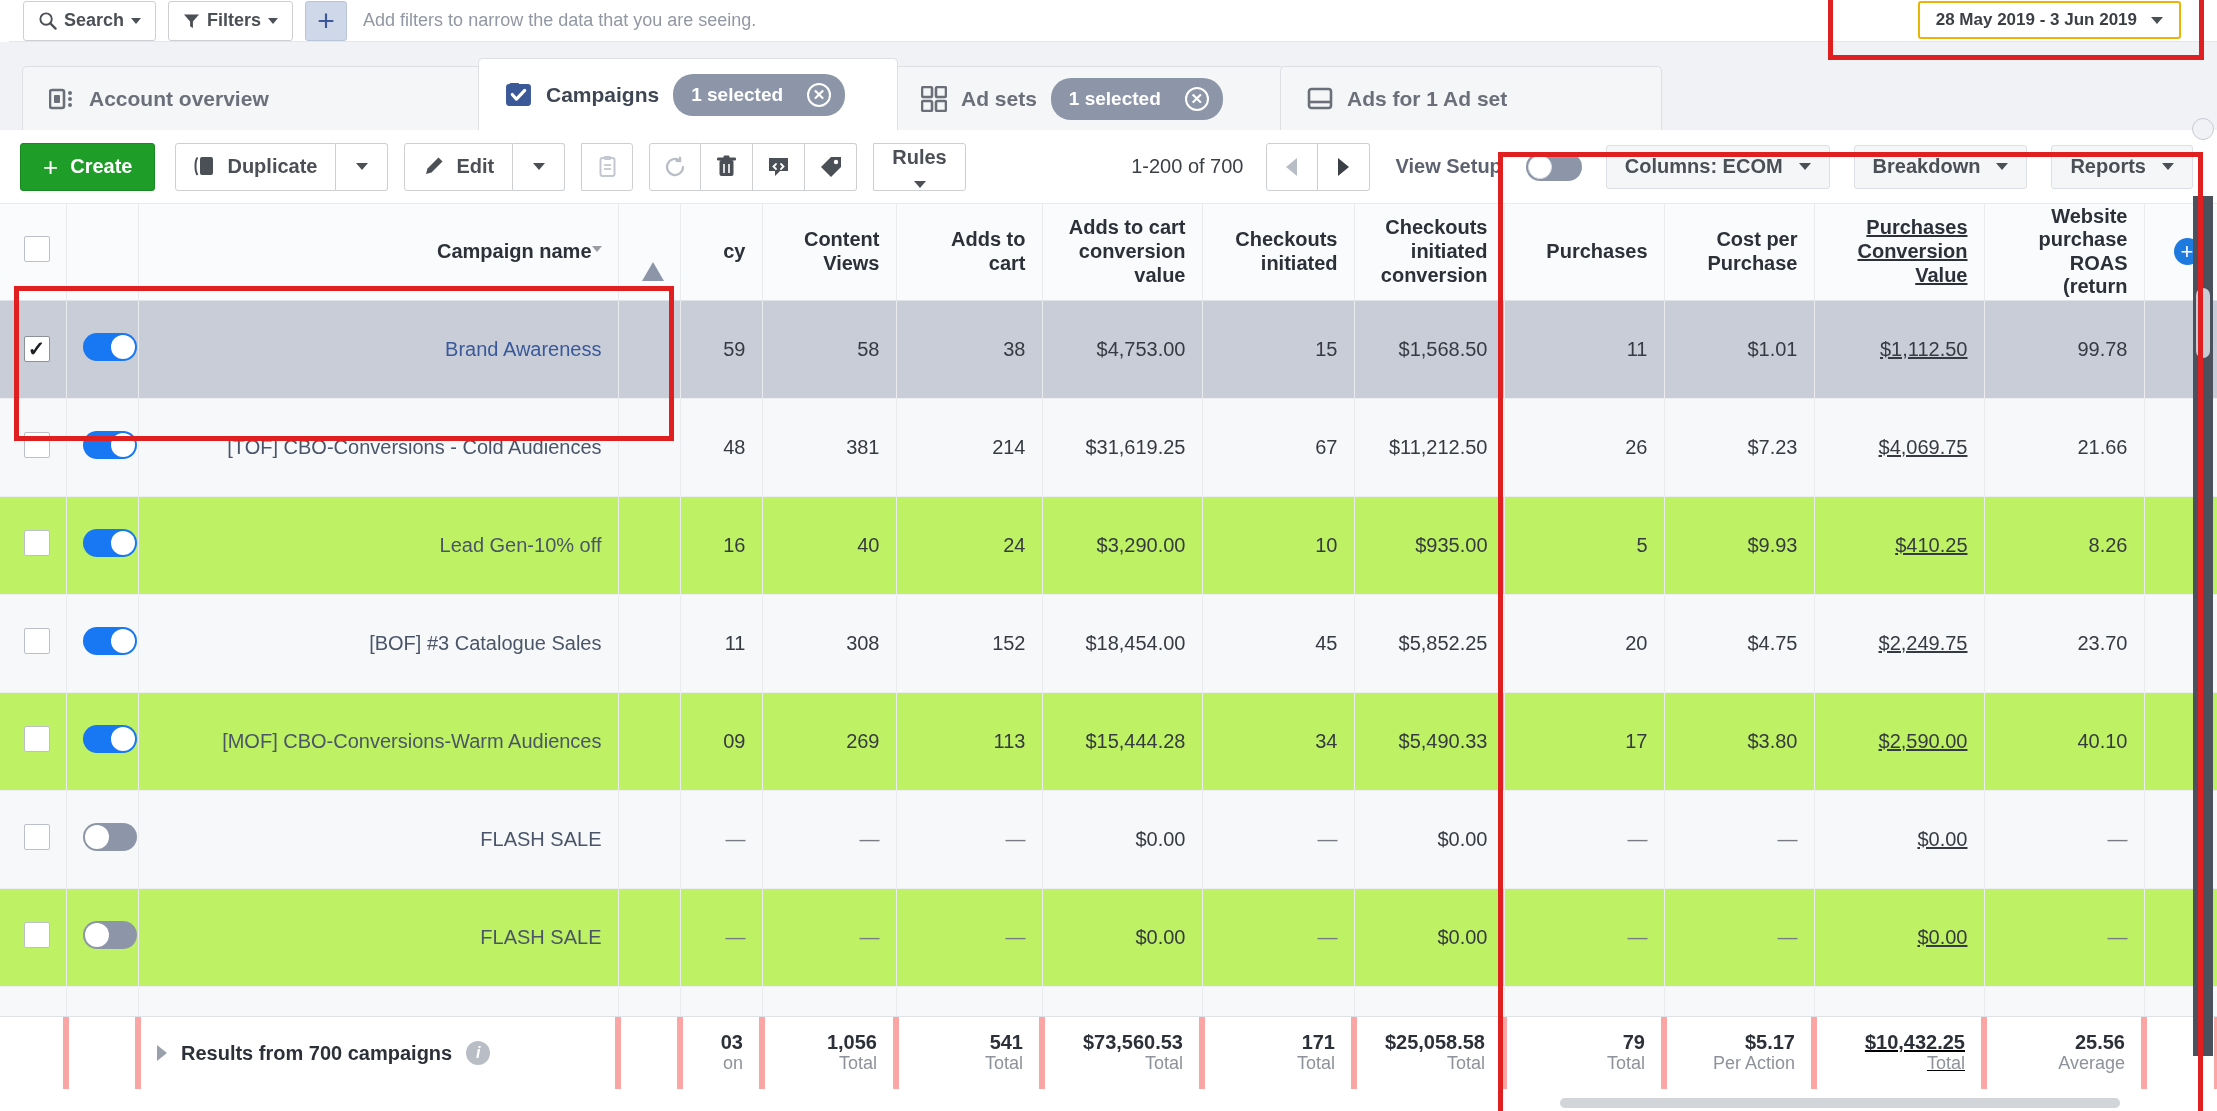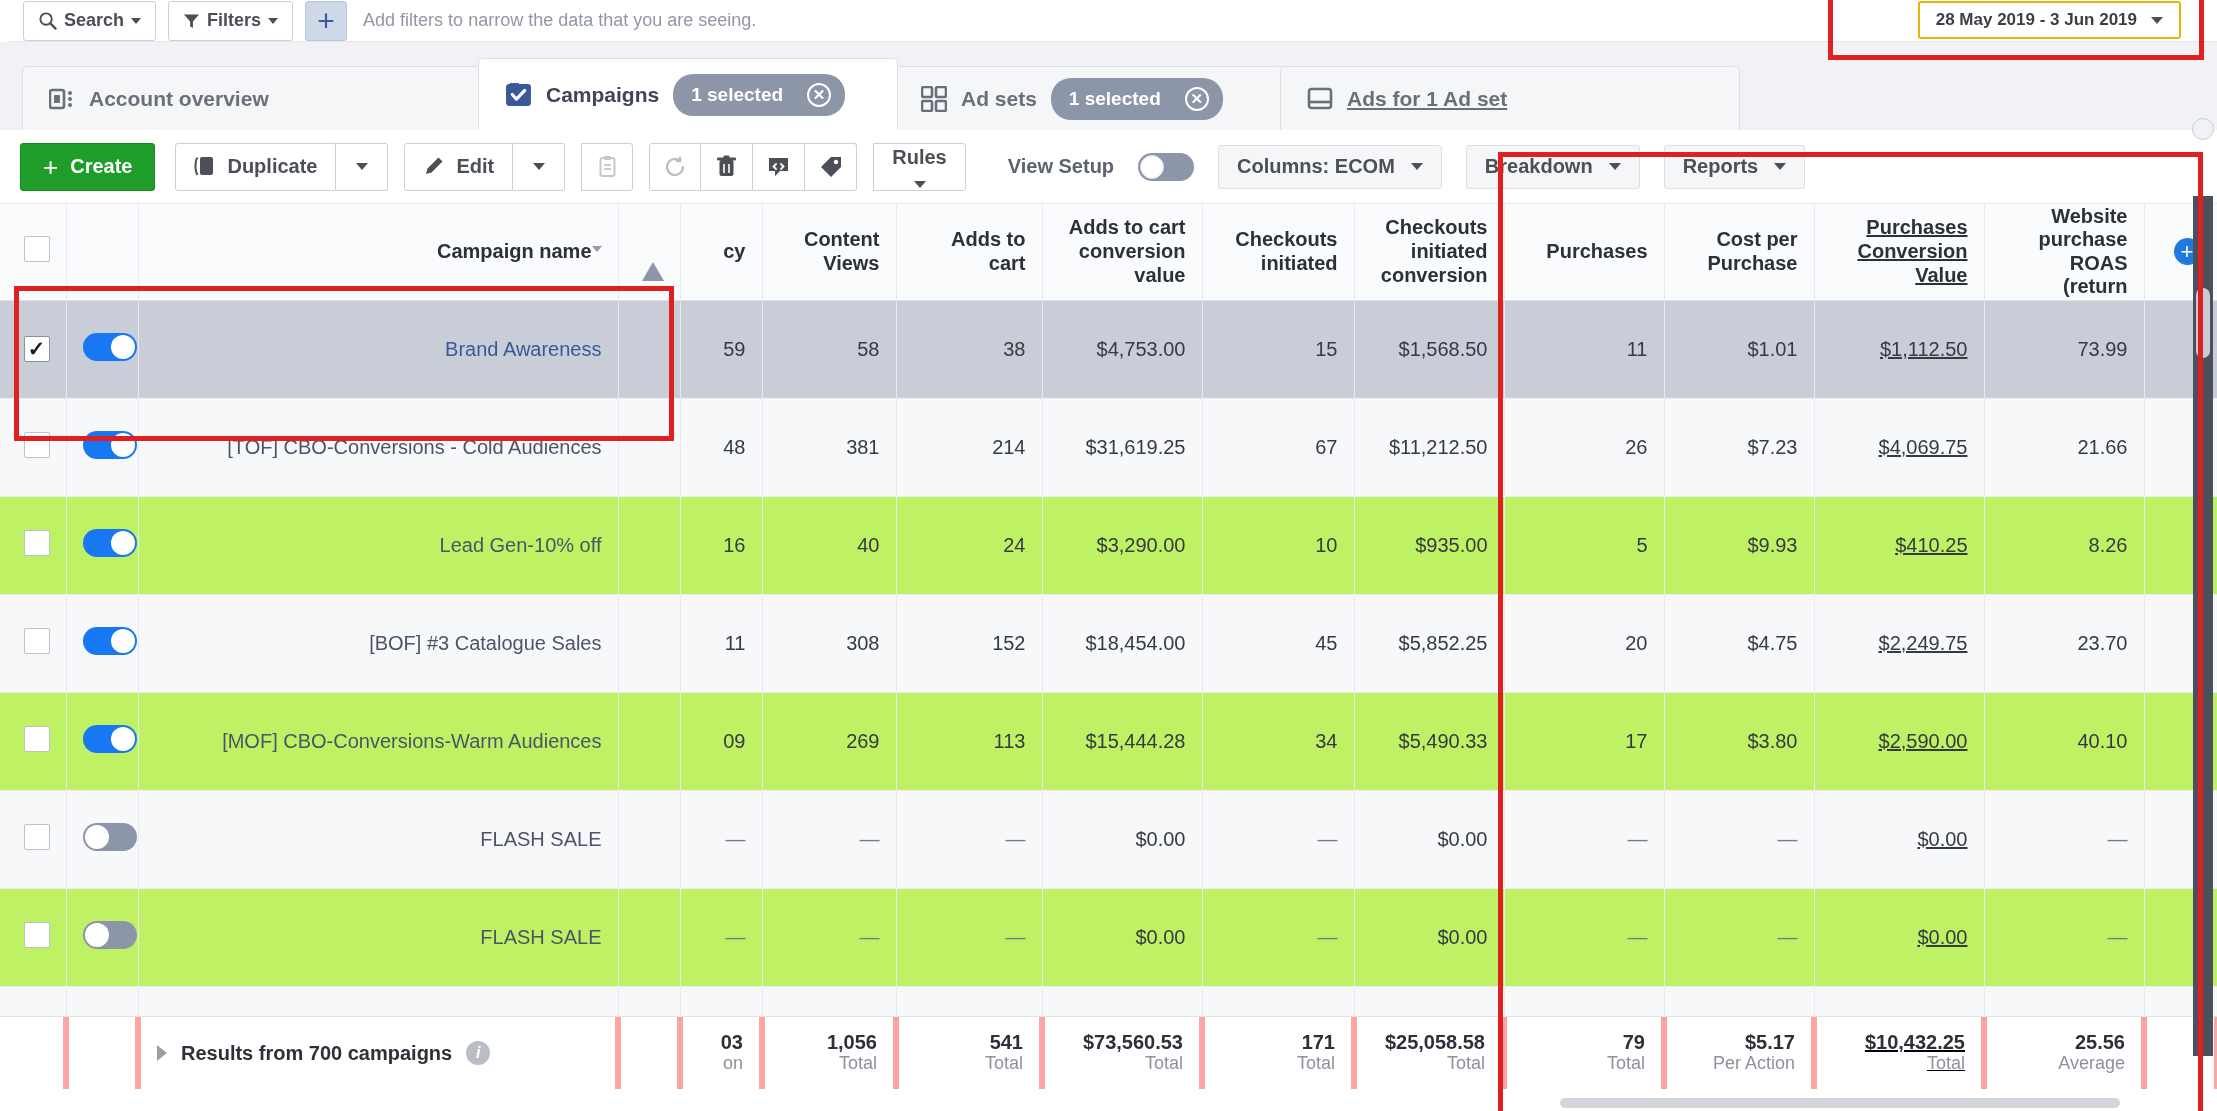--- a/index.html
+++ b/index.html
@@ -78,21 +78,21 @@
     position: relative;
     margin-right: -4px;
   }
   .tab.active {
     background: #ffffff; color: #3f4653; height: 72px;
     border-color: #dddfe2; z-index: 3;
   }
   .tab-w-acct { width: 460px; }
   .tab-w-camp { width: 420px; }
   .tab-w-adset { width: 390px; }
-  .tab-w-ads { width: 460px; text-decoration: underline; }
+  .tab-w-ads { width: 382px; }
   .chip {
     display: flex; align-items: center; gap: 24px;
     background: #8d96a8; color: #fff;
     border-radius: 20px; height: 42px; padding: 0 14px 0 18px;
     font-size: 19px; font-weight: bold;
     cursor: pointer;
   }
   .chip-x {
     width: 24px; height: 24px; border-radius: 50%;
     border: 2px solid #ffffff;
@@ -457,20 +457,29 @@
     </div>
   </div>
 
   <div class="grp">
     <div class="gbtn only">
       <span>Rules</span>
       <span class="caret"></span>
     </div>
   </div>
 
+  <div class="pager">
+    <span class="pg-count">1-200 of 700</span>
+    <div class="pg-btn">
+      <span class="tri-l"></span>
+    </div>
+    <div class="pg-btn">
+      <span class="tri-r"></span>
+    </div>
+  </div>
 
   <div class="right-ctl">
     <span class="vs-label">View Setup</span>
     <span class="toggle-pill">
         <span class="knob"></span>
       </span>
 
     <div class="ddbtn">
       <span>Columns: ECOM</span>
       <span class="caret"></span>
@@ -524,21 +533,21 @@
           <td class="c-warn"></td>
           <td class="c-cy"><span class="">59</span></td>
           <td class="c-cv"><span class="">58</span></td>
           <td class="c-atc"><span class="">38</span></td>
           <td class="c-atcv"><span class="">$4,753.00</span></td>
           <td class="c-ci"><span class="">15</span></td>
           <td class="c-cicv"><span class="">$1,568.50</span></td>
           <td class="c-pur"><span class="">11</span></td>
           <td class="c-cpp"><span class="">$1.01</span></td>
           <td class="c-pcv"><span class="">$1,112.50</span></td>
-          <td class="c-roas"><span class="">73.99</span></td>
+          <td class="c-roas"><span class="">99.78</span></td>
           <td class="c-add"></td>
         </tr>
         <tr class="row-even">
           <td class="c-check"><span class="chk"></span></td>
           <td class="c-tog"><span class="sw on"><span class="kb"></span></span></td>
           <td class="c-name"><span class="cname">[TOF] CBO-Conversions - Cold Audiences</span></td>
           <td class="c-warn"></td>
           <td class="c-cy"><span class="">48</span></td>
           <td class="c-cv"><span class="">381</span></td>
           <td class="c-atc"><span class="">214</span></td>

